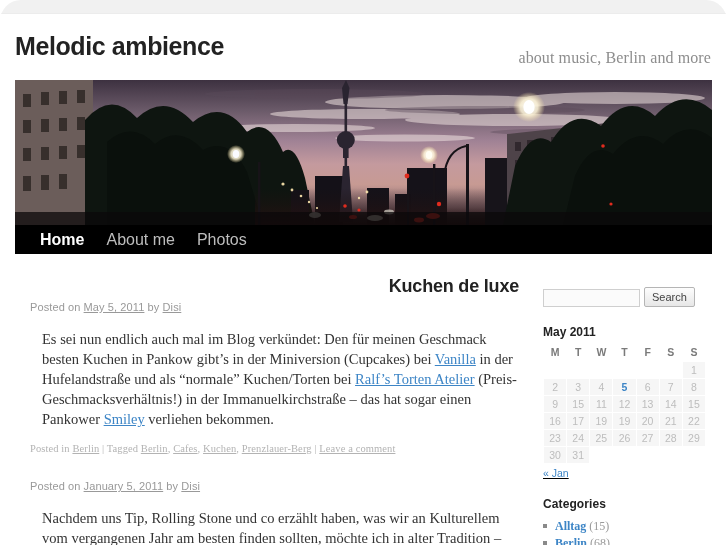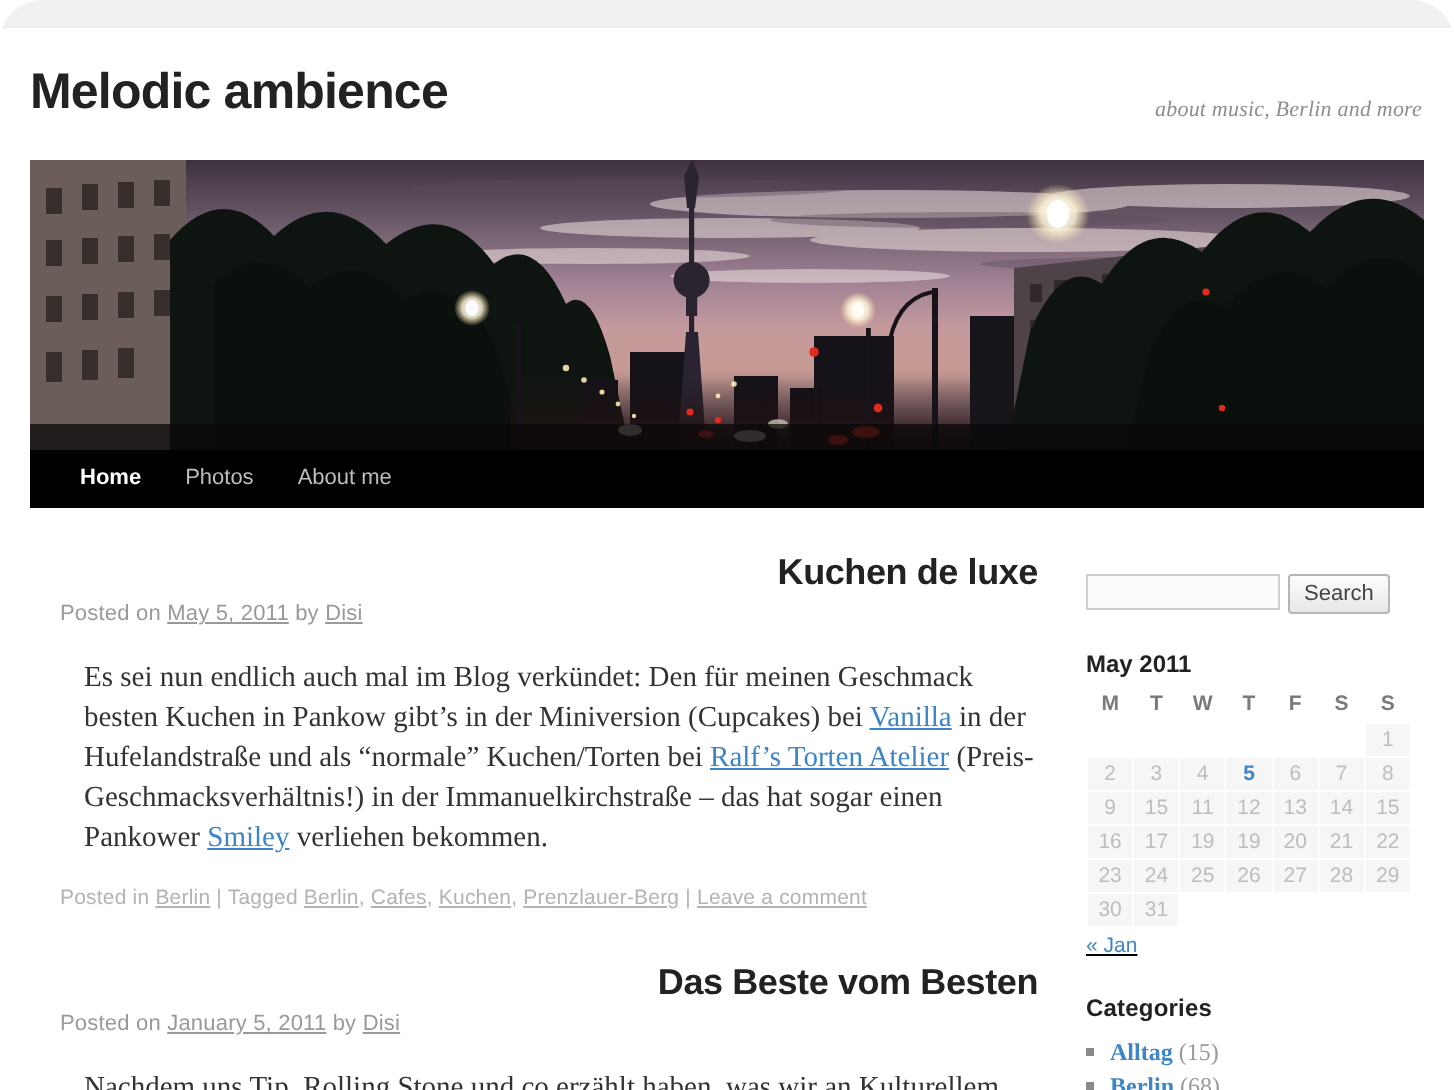--- a/index.html
+++ b/index.html
@@ -43,22 +43,21 @@
     font-weight: bold;
     font-size: 25px;
     line-height: 29px;
     letter-spacing: -0.4px;
     color: #222222;
   }
   .site-desc {
     position: absolute;
     right: 1px; top: 35px;
     font-family: "Liberation Serif", serif;
-    font-style: italic;
-    font-size: 11px;
+    font-size: 16px;
     color: #8d8d8d;
     letter-spacing: 0.1px;
     margin-left: 38px;
   }
   
   .banner {
     position: relative;
     width: 697px;
     height: 145px;
     overflow: hidden;
@@ -78,21 +77,21 @@
     margin: 0; padding: 0 0 0 14px;
     display: flex;
     align-items: center;
     height: 29px;
   }
   .nav li { margin: 0; }
   .nav a {
     display: inline-block;
     padding: 0 11px;
     line-height: 29px;
-    font-size: 11px;
+    font-size: 16px;
     color: #bdbdbd;
     text-decoration: none;
     font-family: "Liberation Sans", sans-serif;
   }
   .nav a.current { color: #ffffff; font-weight: bold; }
   
   .columns {
     display: flex;
     width: 697px;
     padding-top: 22px;
@@ -133,40 +132,40 @@
     font-family: "Liberation Serif", serif;
     font-size: 14.5px;
     line-height: 20px;
     color: #333333;
   }
   .post-body p { margin: 0 0 14px 12px; }
   .post-body a { color: #3d85c6; text-decoration: underline; }
   .entry-footer {
     font-size: 10.5px;
     color: #b3b3b3;
-    font-family: Liberation Sans, sans-serif;
+    font-family: Liberation Serif, serif;
     letter-spacing: 0.1px;
   }
   .entry-footer a {
     color: #b3b3b3;
     text-decoration: underline;
   }
   
   .widget { margin-bottom: 18px; }
   .widget-title {
     font-family: "Liberation Sans", sans-serif;
     font-size: 12px;
     font-weight: bold;
     color: #222222;
     margin: 0 0 7px 0;
     letter-spacing: 0.1px;
   }
   .searchform {
     display: flex;
-    align-items: flex-start;
+    align-items: flex-end;
     gap: 4px;
   }
   .search-field {
     width: 97px;
     height: 18px;
     border: 1px solid #cfcfcf;
     background: #fbfbfb;
     font-size: 11px;
     padding: 1px 3px;
     font-family: "Liberation Sans", sans-serif;
@@ -417,45 +416,44 @@
         <rect x="0" y="132" width="697" height="13" fill="#0b0809" opacity="0.75"></rect>
       </svg>
     </div>
 
     <div class="nav">
       <ul>
         <li>
           <a href="#" class="current">Home</a>
         </li>
         <li>
-          <a href="#">Photos</a>
+          <a href="#">About me</a>
         </li>
         <li>
-          <a href="#">About me</a>
+          <a href="#">Photos</a>
         </li>
       </ul>
     </div>
 
     <div class="columns">
 
       <div class="content">
 
         <div class="post">
           <h2 class="post-title">Kuchen de luxe</h2>
           <div class="post-meta">
             <span>Posted on </span><a href="#">May 5, 2011</a><span> by </span><a href="#">Disi</a>
           </div>
           <div class="post-body">
             <p><span>Es sei nun endlich auch mal im Blog verkündet: Den für meinen Geschmack besten Kuchen in Pankow gibt’s in der Miniversion (Cupcakes) bei </span><a href="#">Vanilla</a><span> in der Hufelandstraße und als “normale” Kuchen/Torten bei </span><a href="#">Ralf’s Torten Atelier</a><span> (Preis-Geschmacksverhältnis!) in der Immanuelkirchstraße – das hat sogar einen Pankower </span><a href="#">Smiley</a><span> verliehen bekommen.</span></p>
           </div>
           <div class="entry-footer"><span>Posted in </span><a href="#">Berlin</a><span> | </span><span>Tagged </span><a href="#">Berlin</a><span>, </span><a href="#">Cafes</a><span>, </span><a href="#">Kuchen</a><span>, </span><a href="#">Prenzlauer-Berg</a><span> | </span><a href="#">Leave a comment</a></div>
         </div>
 
         <div class="post">
-          <h2 class="post-title">Das Beste vom Besten</h2>
           <div class="post-meta">
             <span>Posted on </span><a href="#">January 5, 2011</a><span> by </span><a href="#">Disi</a>
           </div>
           <div class="post-body">
             <p>Nachdem uns Tip, Rolling Stone und co erzählt haben, was wir an Kulturellem vom vergangenen Jahr am besten finden sollten, möchte ich in alter Tradition – und leicht</p>
           </div>
         </div>
 
       </div>
 

